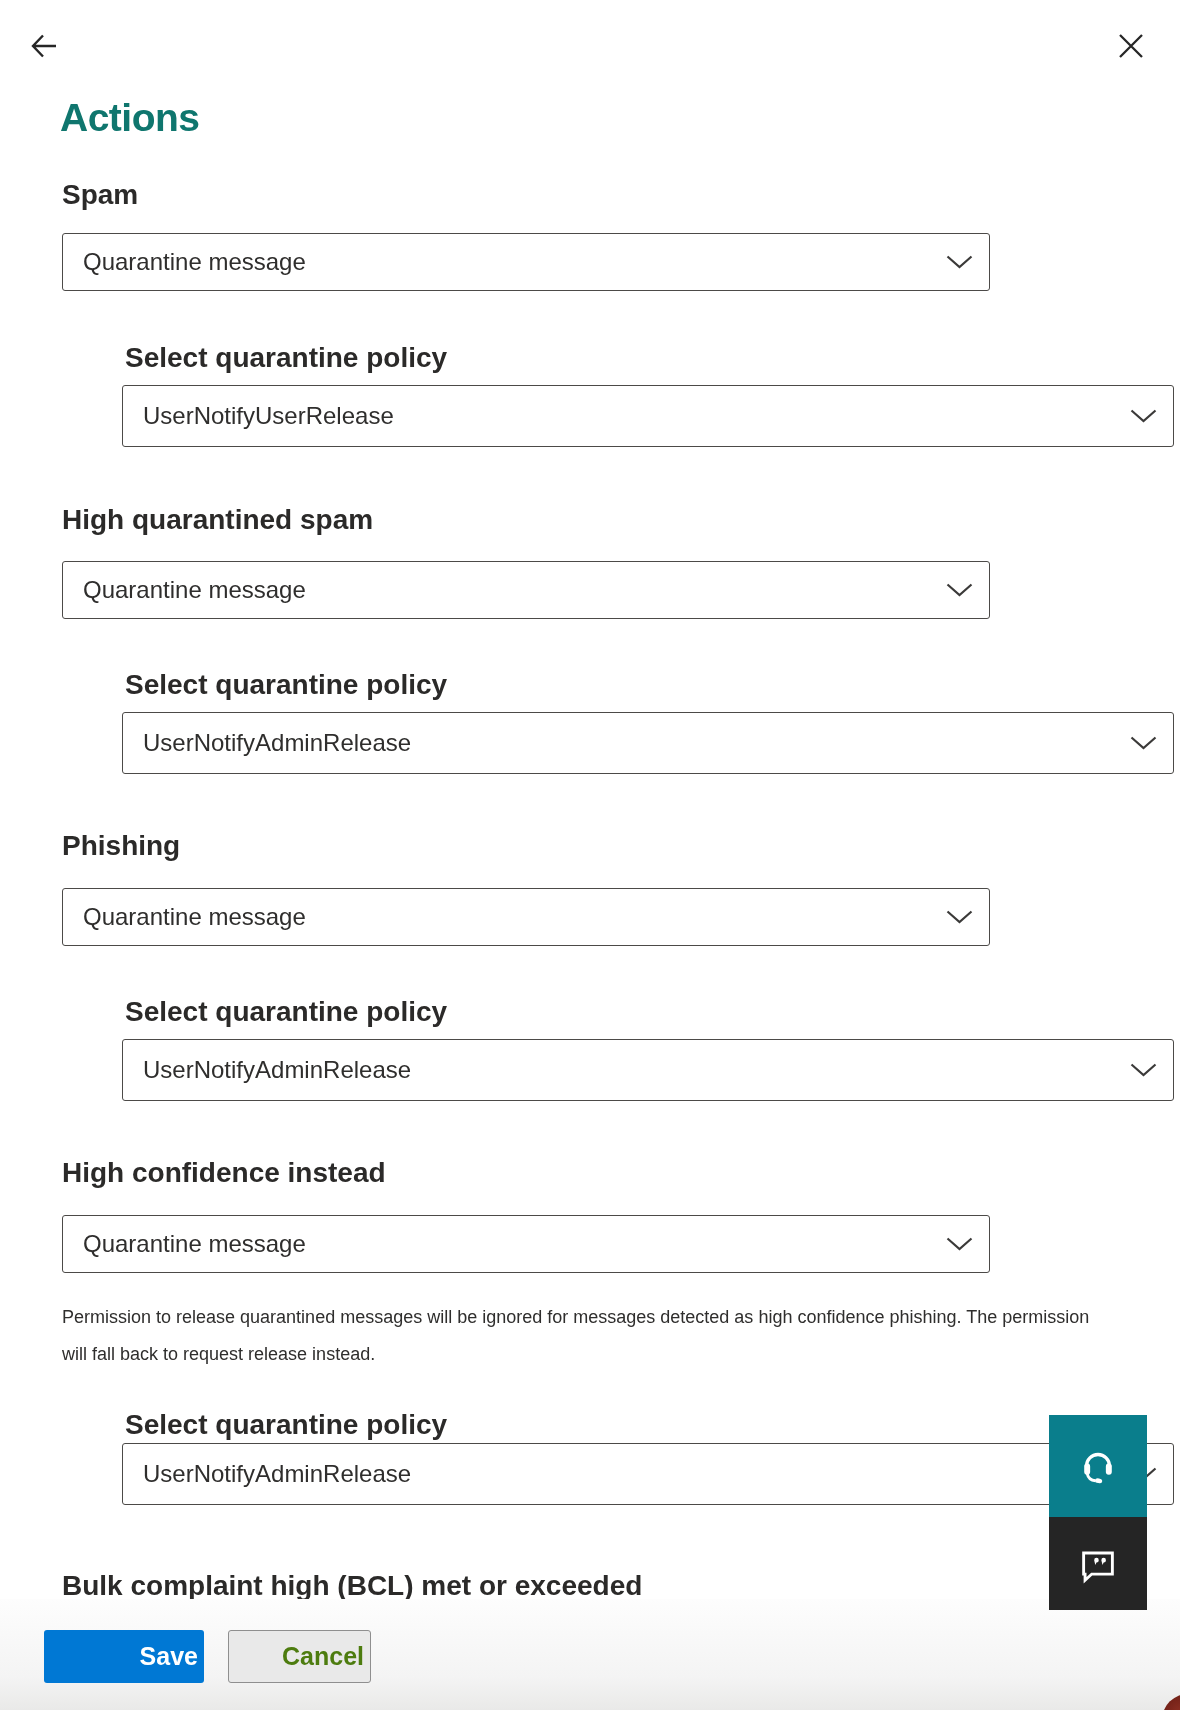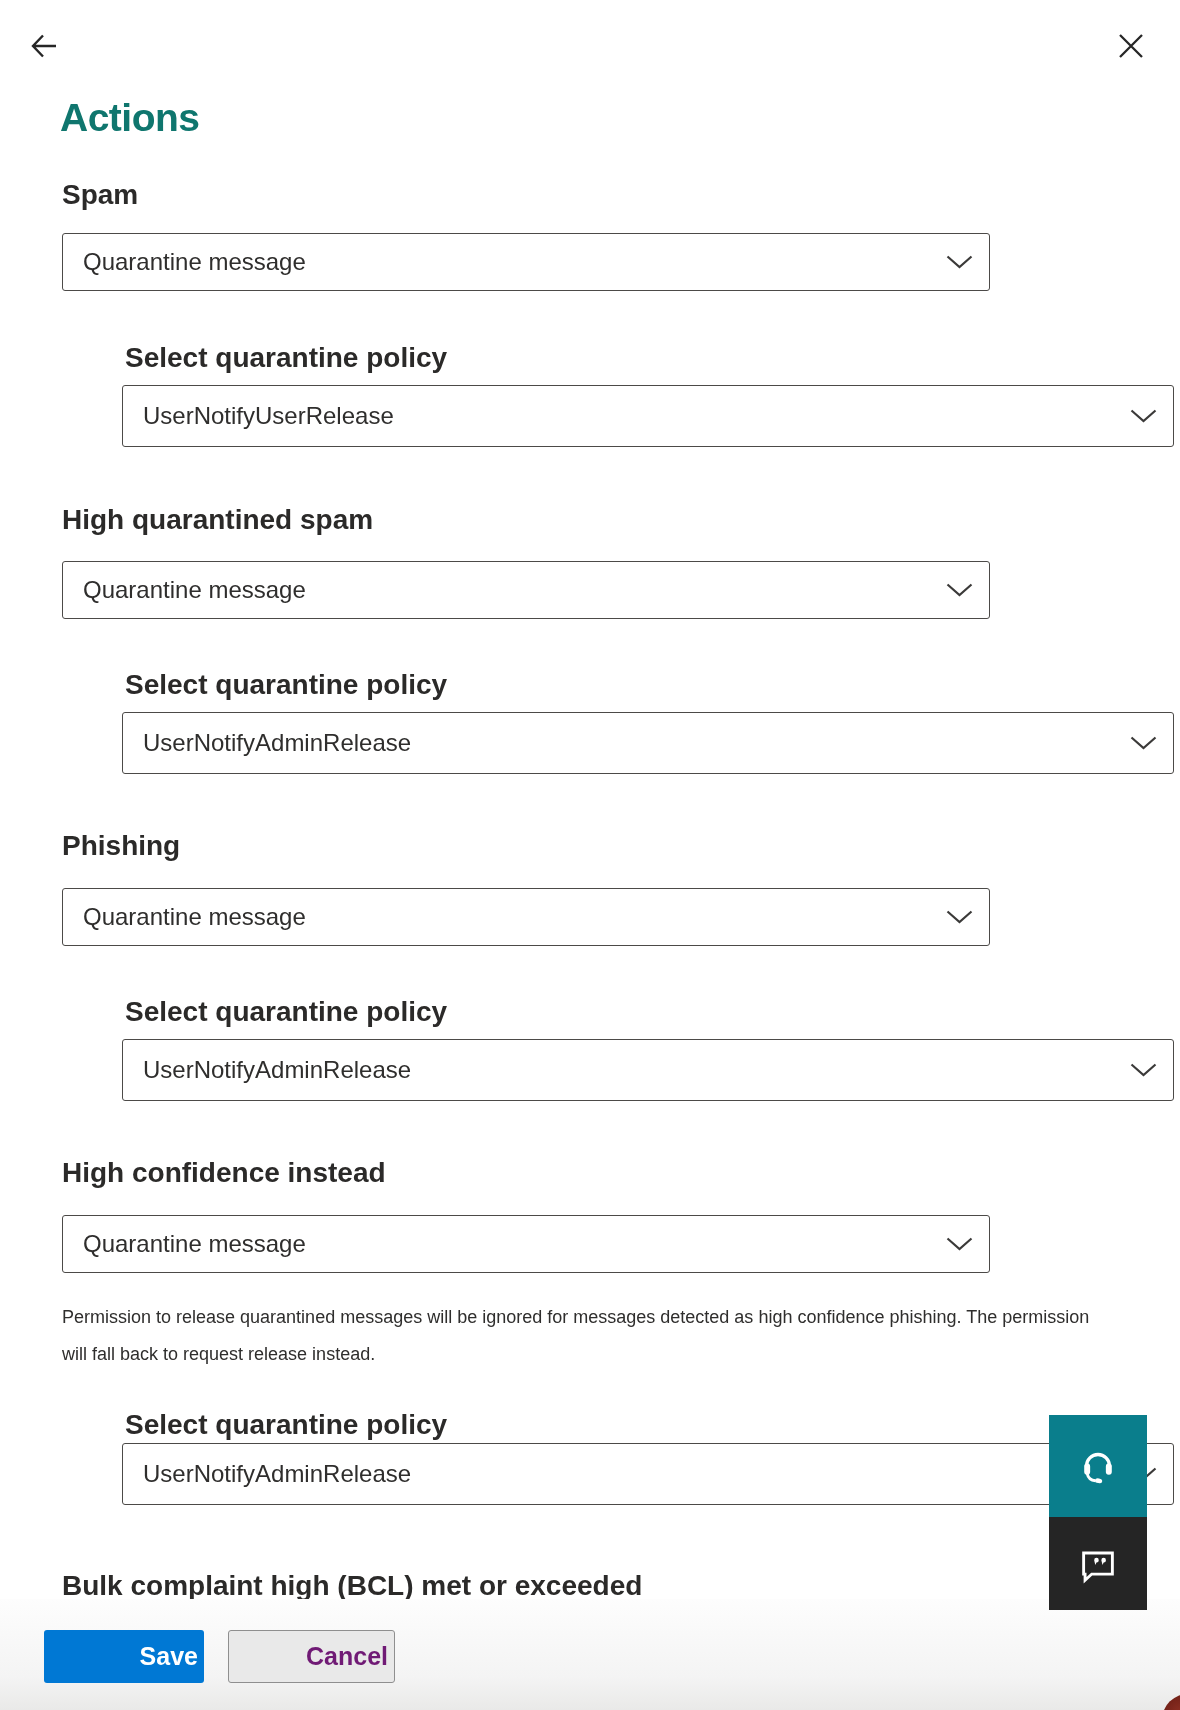--- a/index.html
+++ b/index.html
@@ -46,21 +46,21 @@
   .footer {
     position:absolute; left:0; top:1599px; width:1180px; height:111px;
     background:linear-gradient(180deg,#fdfdfd 0%,#f4f4f4 70%,#ececeb 92%,#e9e9e8 100%);
   }
   .btn {
     position:absolute; top:31px; height:53px; box-sizing:border-box;
     font-family:"Liberation Sans", sans-serif; font-size:25px; font-weight:600;
     border-radius:3px; cursor:pointer;text-align:right;
   }
   .btn-save   { left:44px;  width:160px; background:#0078d4; color:#ffffff; border:none; }
-  .btn-cancel { left:228px; width:167px; background:#e9e9e9; color:#701a75; border:1.5px solid #8f8f8f; }
+  .btn-cancel { left:228px; width:143px; background:#e9e9e9; color:#4d7c0f; border:1.5px solid #8f8f8f; }
 
   .fab {
     position:absolute; left:1049px; width:98px; border:none; cursor:pointer; padding:0;
     display:flex; align-items:center; justify-content:center;
   }
   .fab-help     { top:1415px; height:102px; background:#0a7e8c; }
   .fab-feedback { top:1517px; height:93px;  background:#252525; }
 
   .corner-blob {
     position:absolute; left:1162px; top:1694px; width:52px; height:52px; border-radius:50%;

